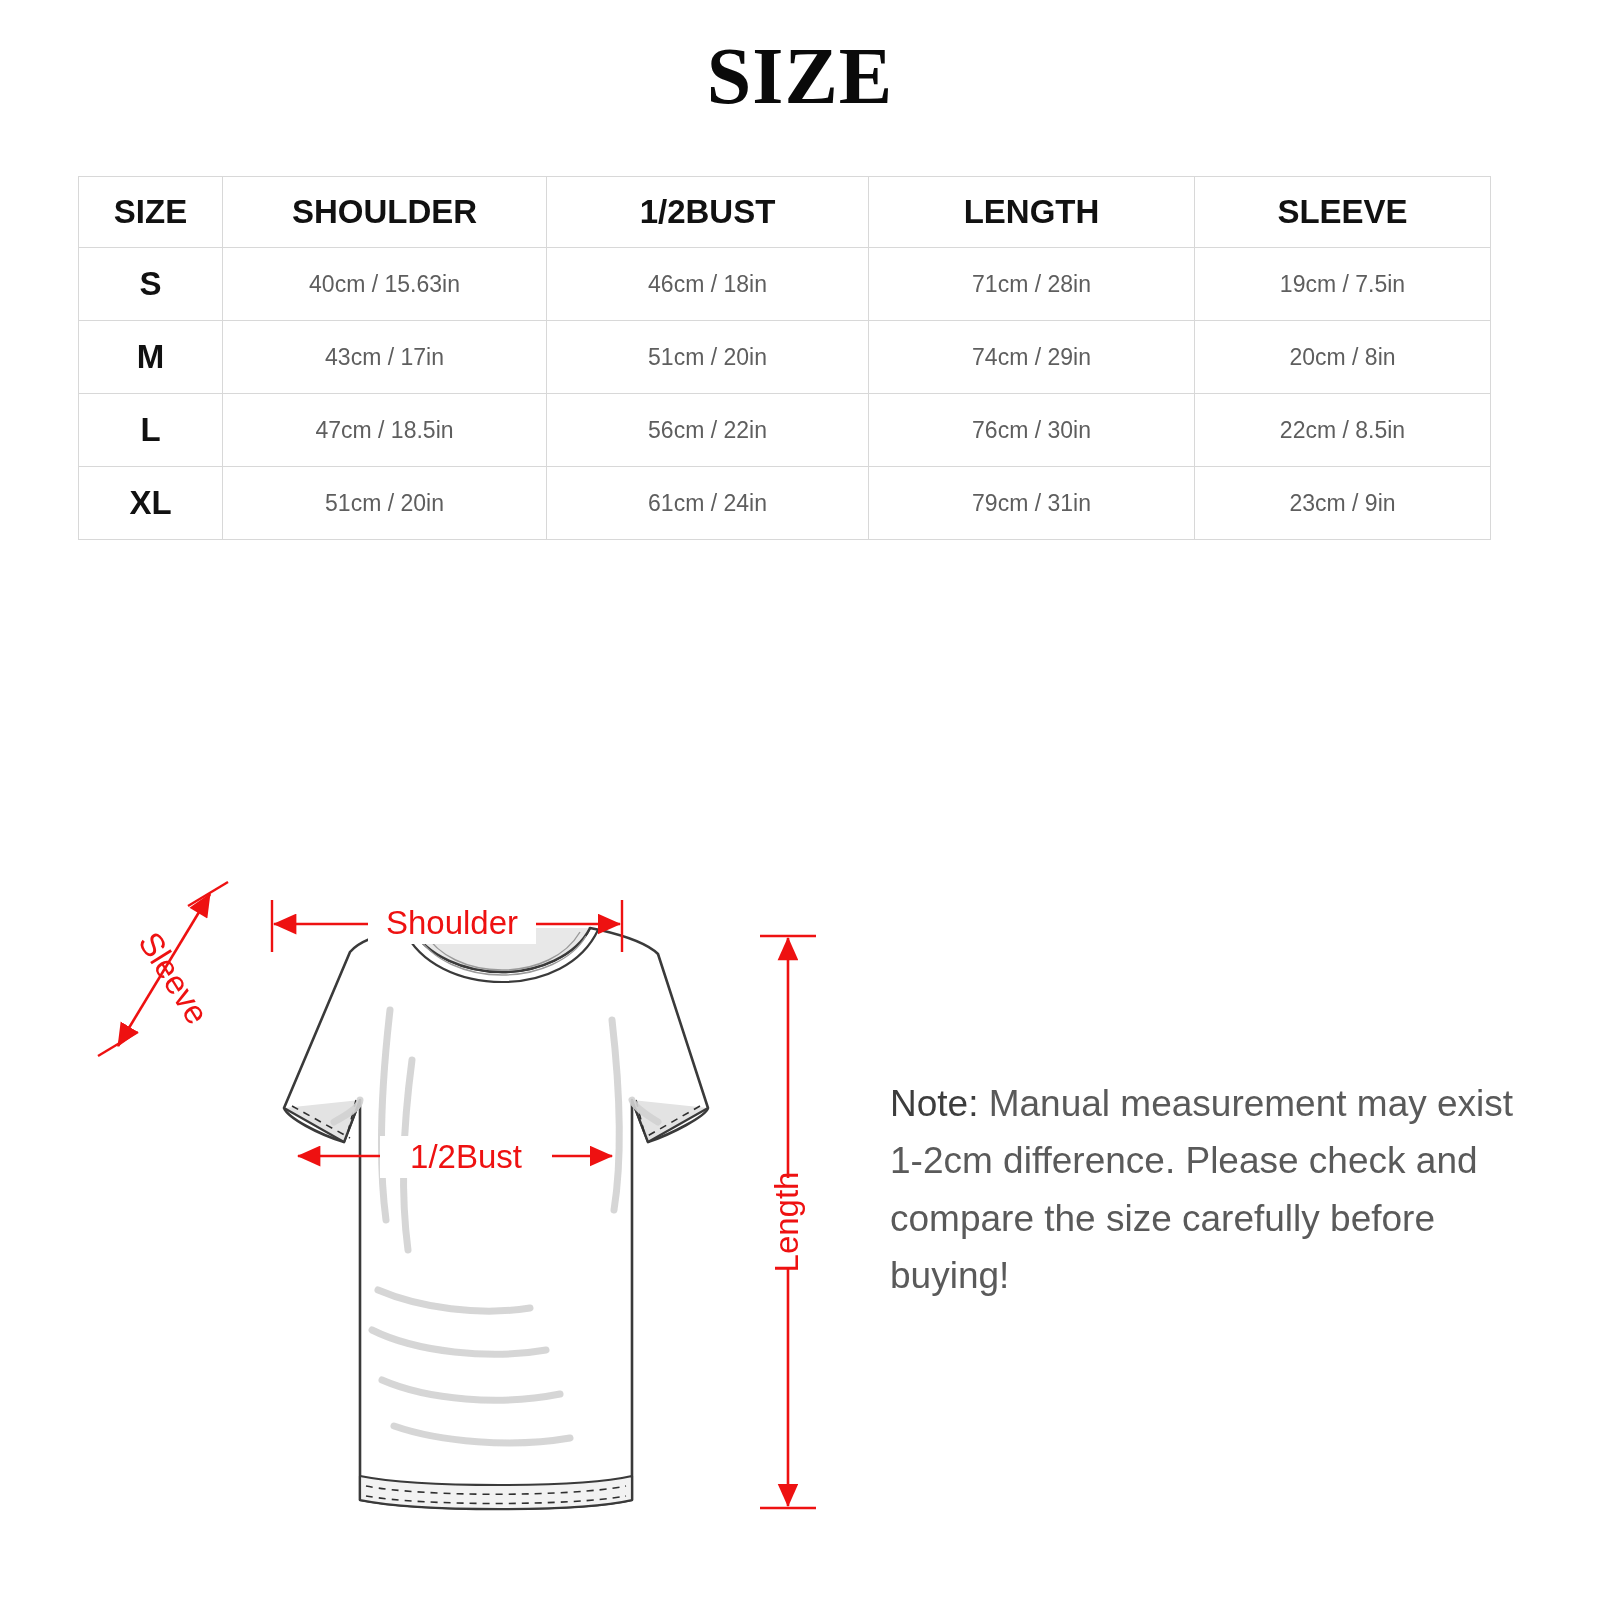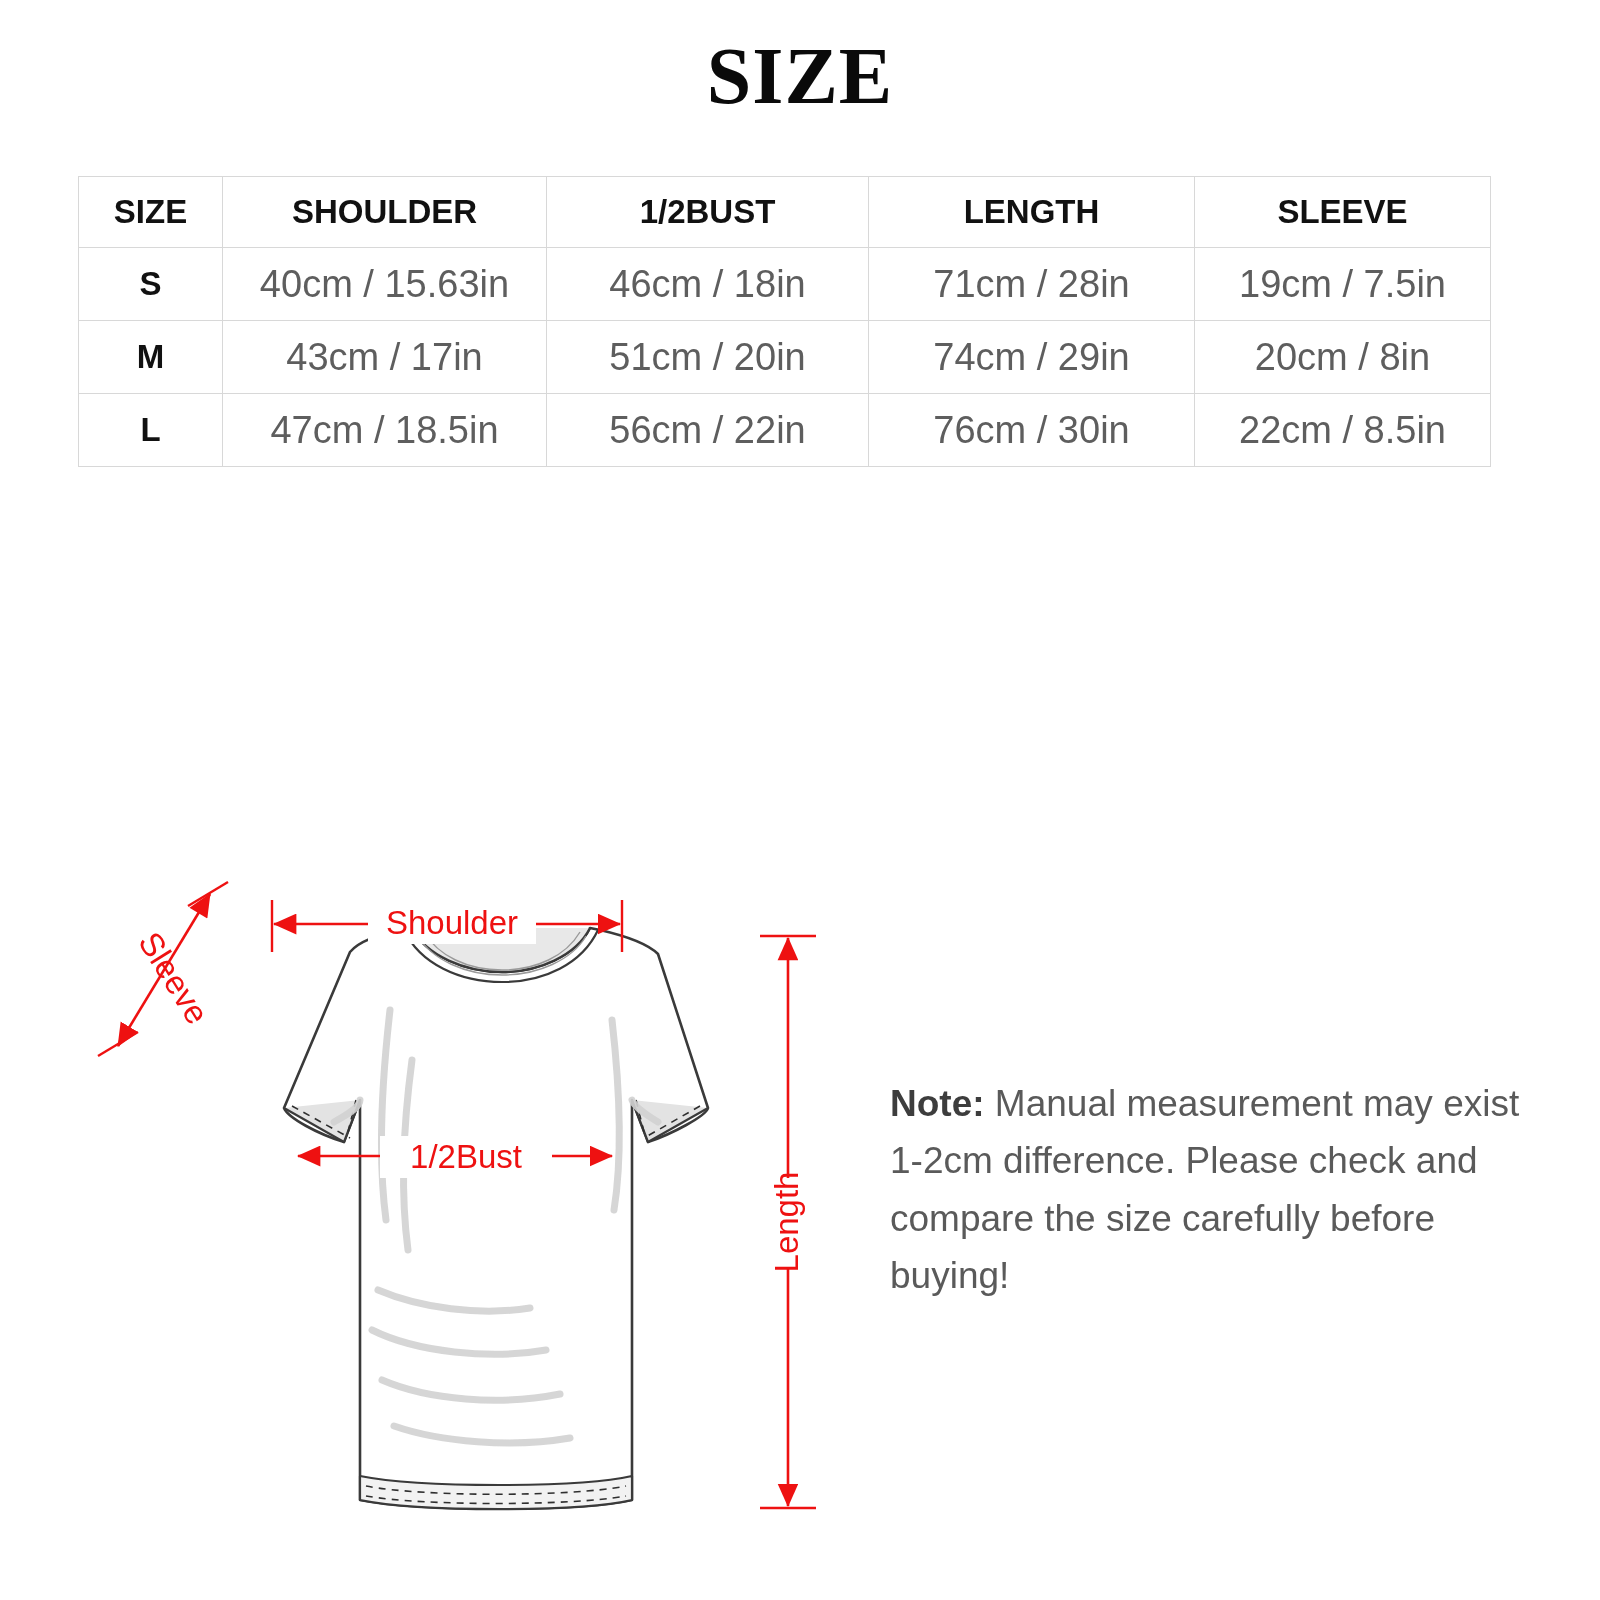--- a/index.html
+++ b/index.html
@@ -37,21 +37,21 @@
     border-collapse: collapse;
     width: 100%;
     table-layout: fixed;
   }
   table.size-table th,
   table.size-table td {
     border: 1px solid #d8d8d8;
     height: 70px;
     text-align: center;
     vertical-align: middle;
-    font-size: 38px;
+    font-size: 23px;
     color: #5e5e5e;
     font-weight: normal;
   }
   table.size-table thead th {
     font-weight: bold;
     color: #111111;
     font-size: 33px;
     height: 68px;
   }
   table.size-table tbody td.size-cell {
@@ -80,21 +80,21 @@
     position: absolute;
     left: 890px;
     top: 1075px;
     width: 630px;
     font-size: 37px;
     line-height: 1.55;
     color: #5a5a5a;
   }
   .note b {
     color: #3d3d3d;
-    font-weight: bold;
+    font-weight: normal;
   }
 </style>
 </head>
 <body>
 
 <h1 id="page-title">SIZE</h1>
 
 <div class="table-wrap">
   <table class="size-table">
     <colgroup>
@@ -127,20 +127,27 @@
         <td>51cm / 20in</td>
         <td>74cm / 29in</td>
         <td>20cm / 8in</td>
       </tr>
       <tr>
         <td class="size-cell">L</td>
         <td>47cm / 18.5in</td>
         <td>56cm / 22in</td>
         <td>76cm / 30in</td>
         <td>22cm / 8.5in</td>
+      </tr>
+      <tr>
+        <td class="size-cell">XL</td>
+        <td>51cm / 20in</td>
+        <td>61cm / 24in</td>
+        <td>79cm / 31in</td>
+        <td>23cm / 9in</td>
       </tr>
     </tbody>
   </table>
 </div>
 
 <div class="diagram">
   <svg width="800" height="700" viewBox="0 0 800 700" xmlns="http://www.w3.org/2000/svg">
     <defs>
       <marker id="ah" markerWidth="10" markerHeight="10" refX="8.6" refY="4" orient="auto">
         <path d="M0,0 L9,4 L0,8 z" fill="#ee1111"></path>

